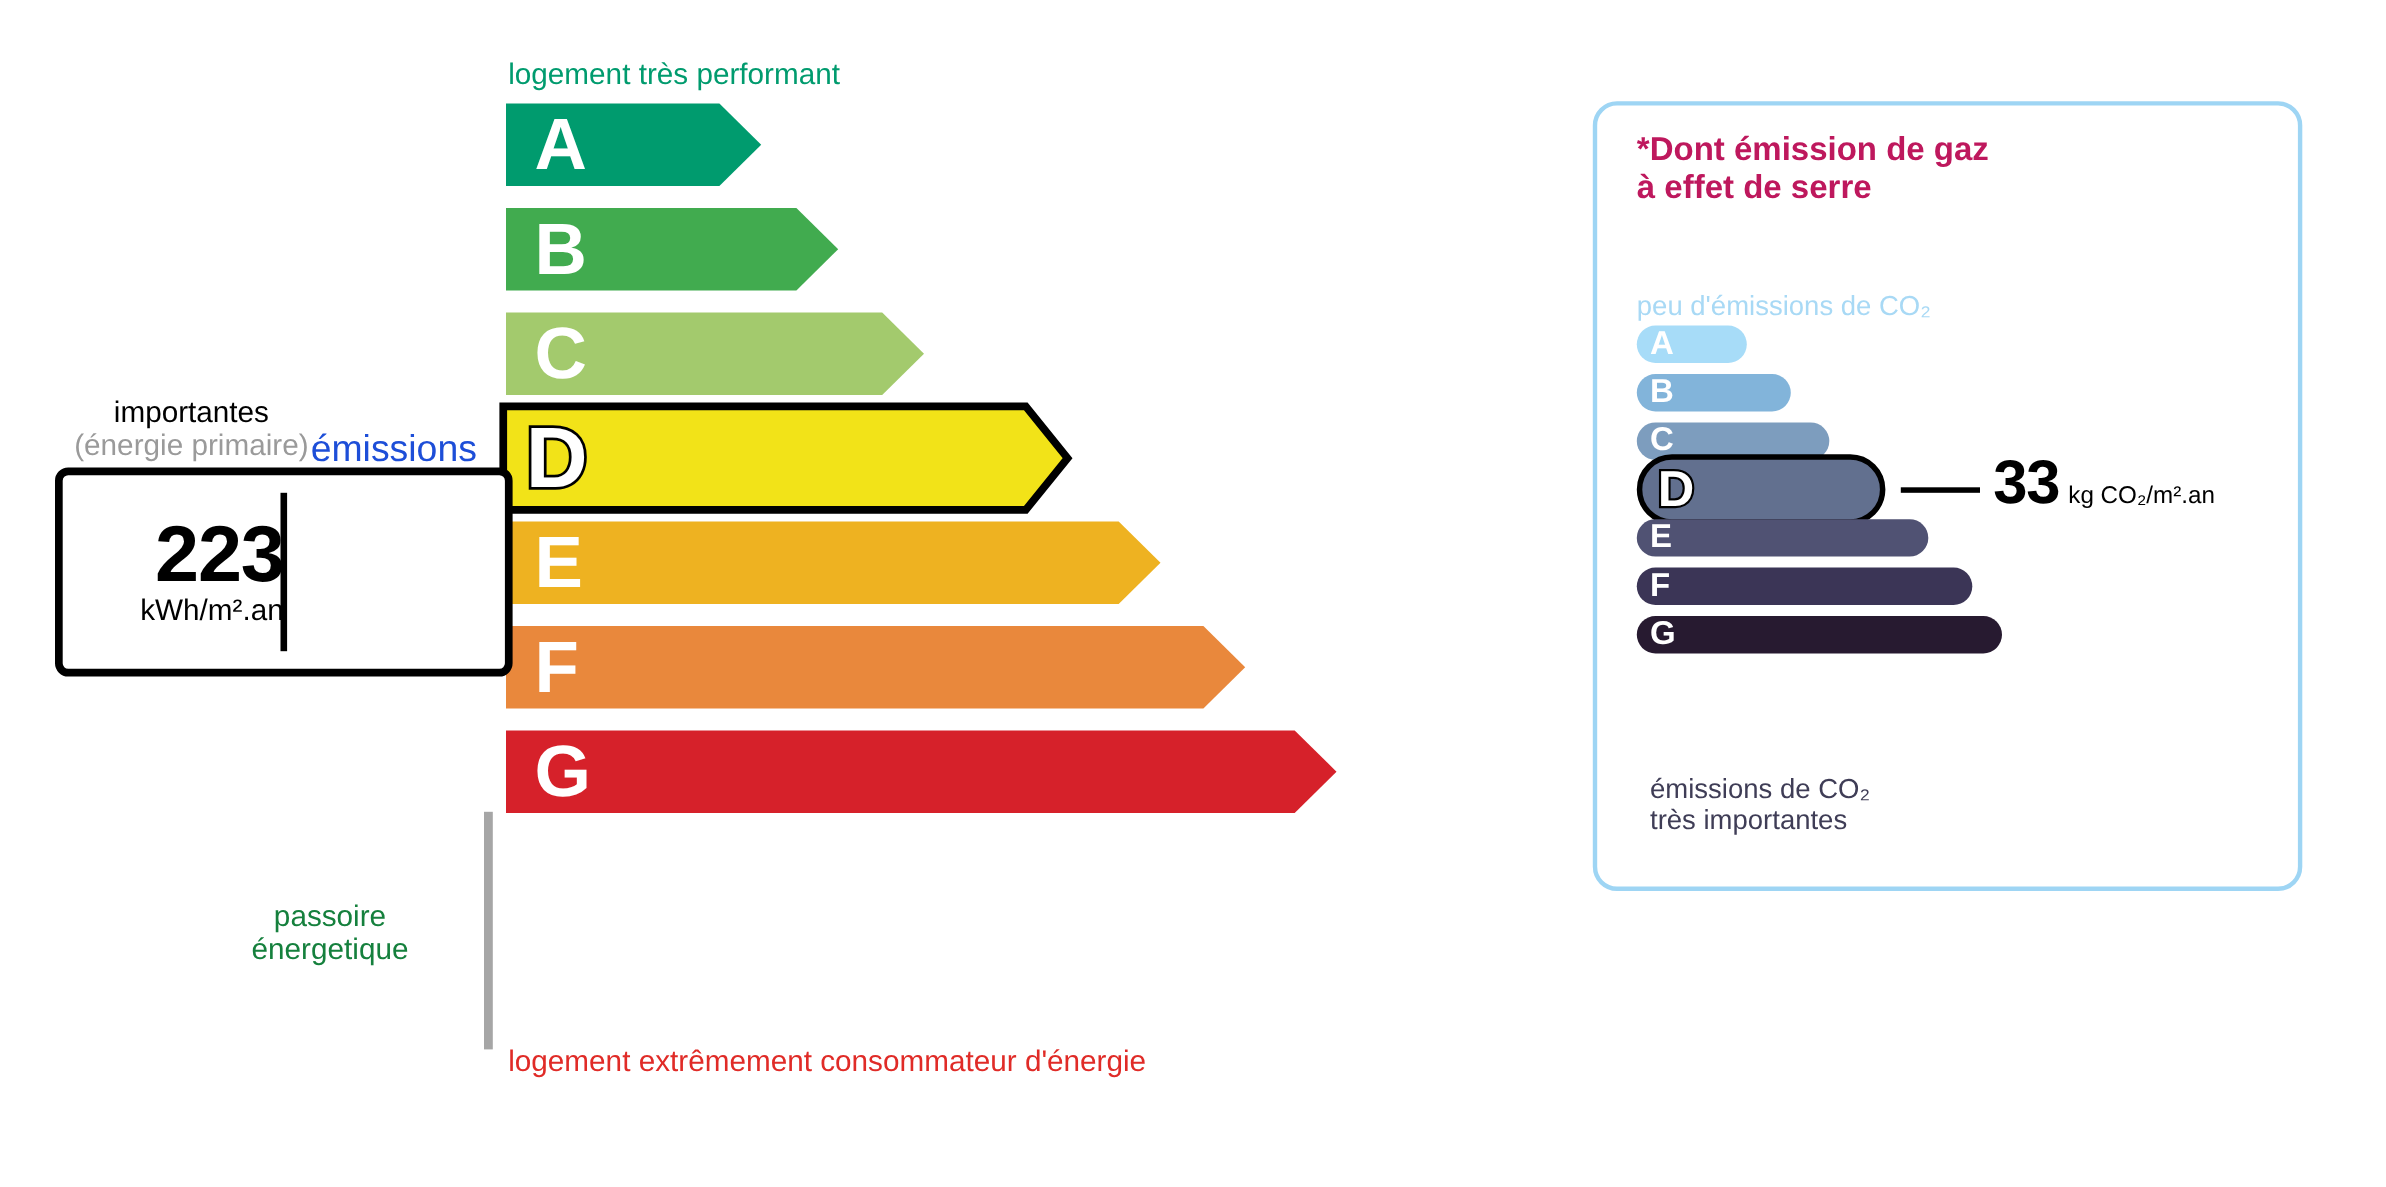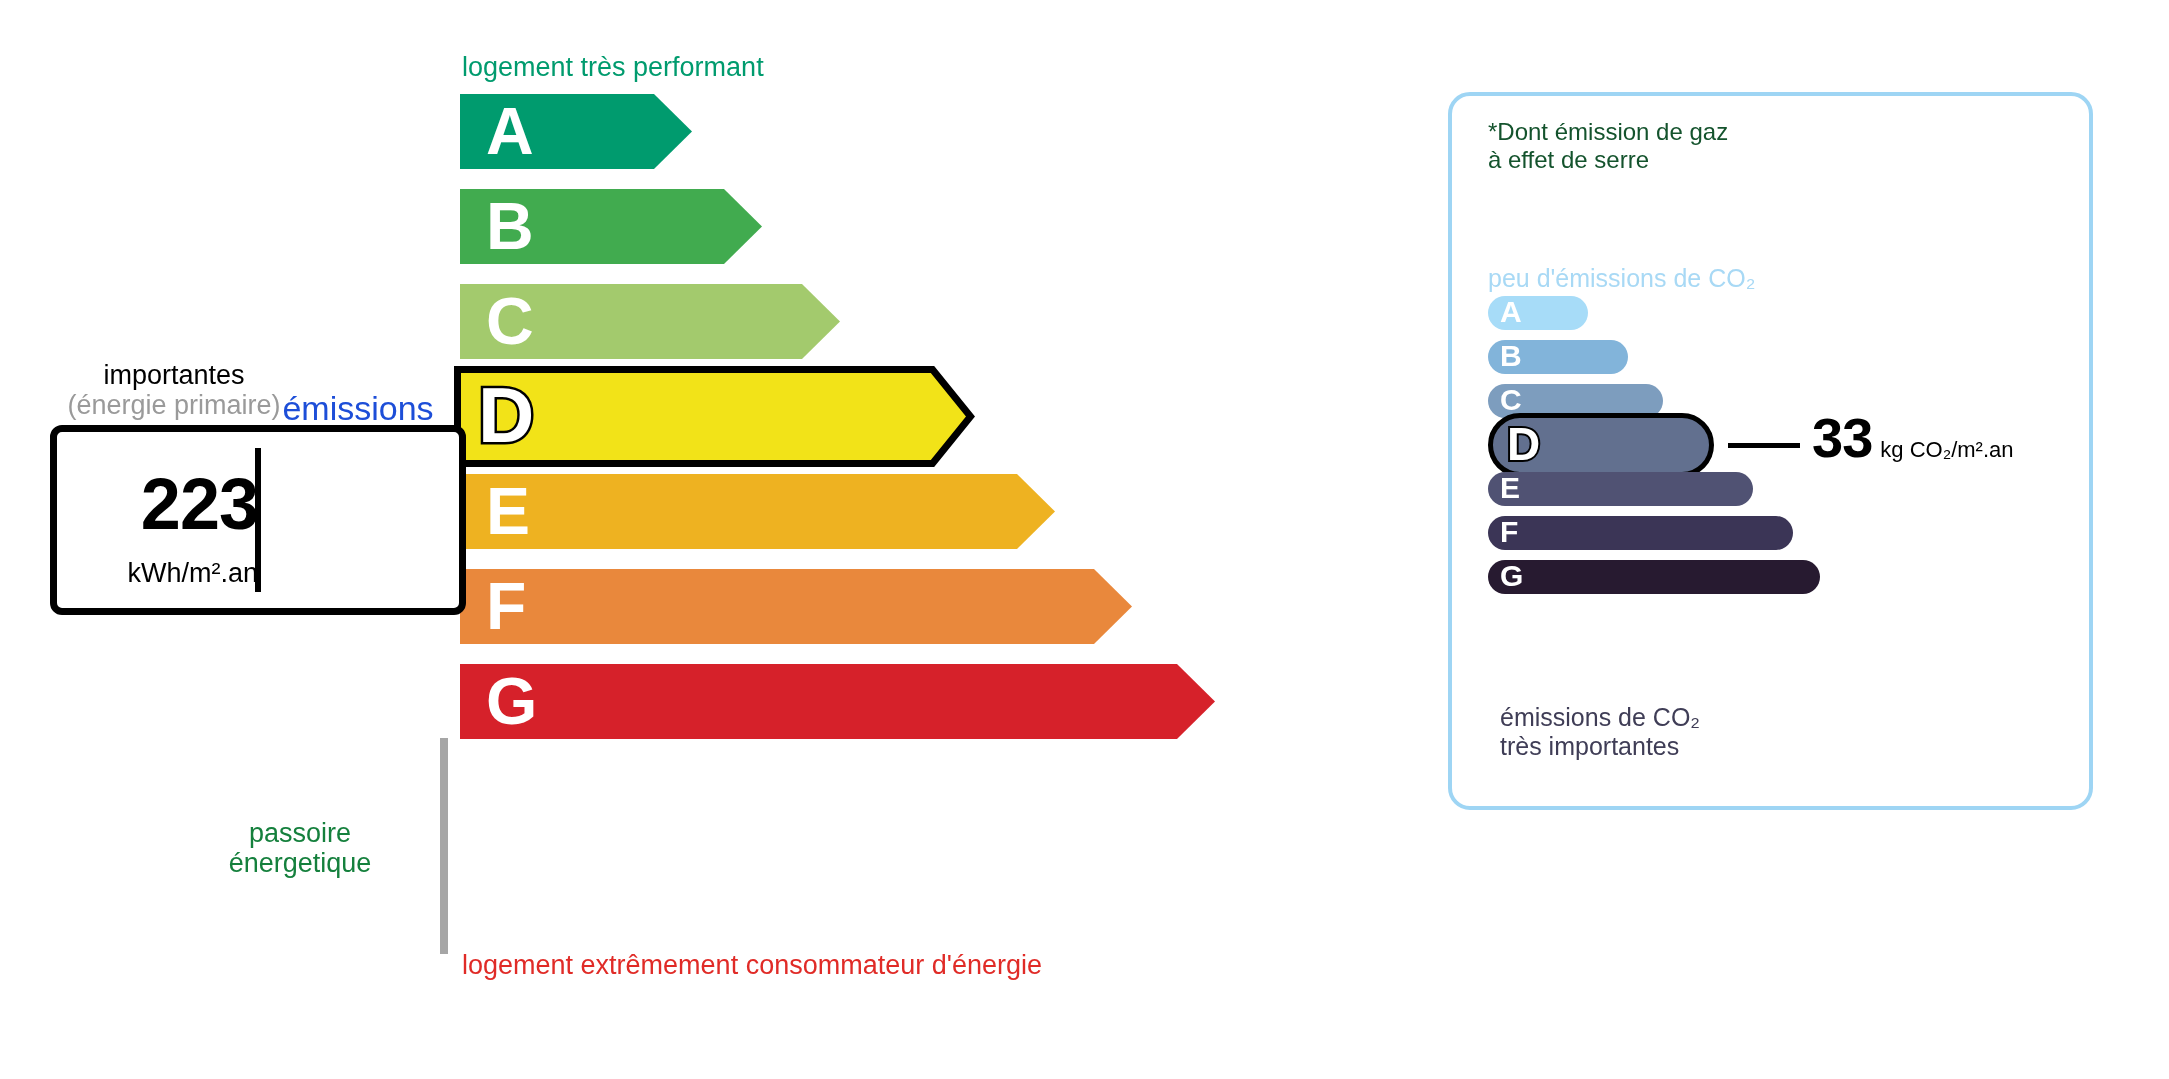--- a/index.html
+++ b/index.html
@@ -91,21 +91,21 @@
     font-size: 72px;
     font-weight: bold;
     color: #000000;
     line-height: 1.02;
     letter-spacing: -1px;
   }
   .value-unit {
     font-size: 27px;
     color: #000000;
     line-height: 1.1;
-    margin-top: 18px;
+    margin-top: 0;
   }
 
   .label-consommation {
     position: absolute;
     left: 54px;
     top: 360px;
     width: 240px;
     text-align: center;
     font-size: 27px;
     color: #000000;
@@ -159,23 +159,23 @@
     height: 718px;
     border: 4px solid #9ed5f4;
     border-radius: 22px;
     background: #ffffff;
     box-sizing: border-box;
   }
   #co2-title {
     position: absolute;
     left: 36px;
     top: 22px;
-    font-size: 24px;
-    font-weight: normal;
-    color: #14532d;
+    font-size: 30px;
+    font-weight: bold;
+    color: #be185d;
     line-height: 1.18;
     font-stretch: condensed;
   }
   #co2-top-caption {
     position: absolute;
     left: 36px;
     top: 168px;
     font-size: 25px;
     color: #a8d9f5;
     white-space: nowrap;

